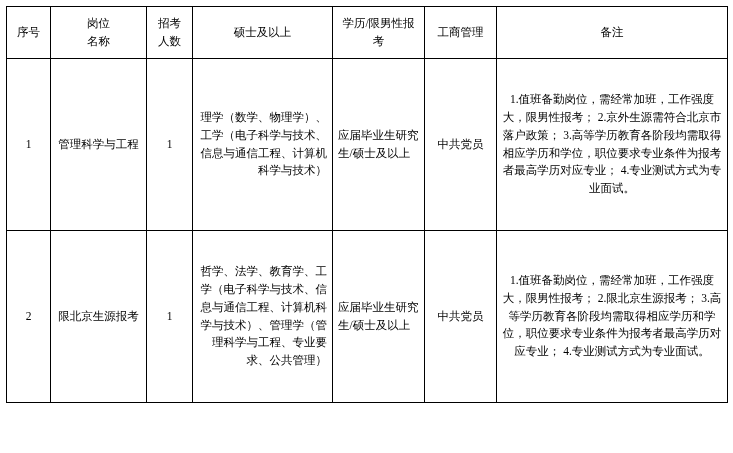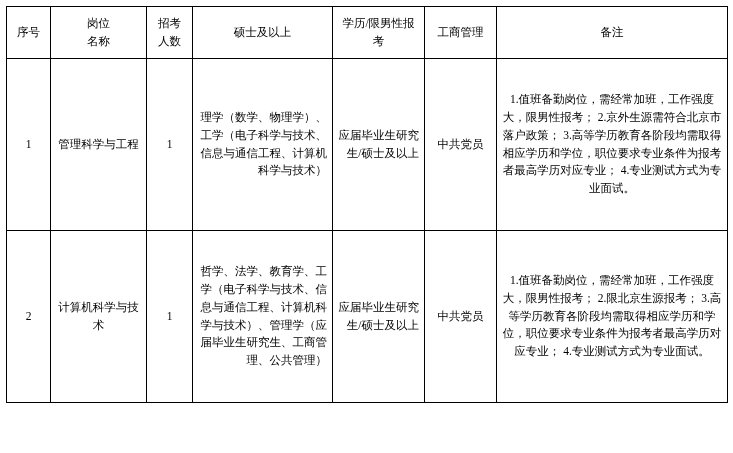--- a/index.html
+++ b/index.html
@@ -59,21 +59,21 @@
   }
   .major-text {
     text-align: right;
     line-height: 1.65;
   }
   .remark-text {
     text-align: center;
     line-height: 1.7;
   }
   .nowrap-center {
-    text-align: right;
+    text-align: left;
     line-height: 1.6;
   }
   .hdr-stack span {
     display: block;
   }
 </style>
 </head>
 <body>
 
 <div class="page">
@@ -112,23 +112,23 @@
         <td class="major-text">理学（数学、物理学）、工学（电子科学与技术、信息与通信工程、计算机科学与技术）</td>
         <td class="nowrap-center">应届毕业生研究生/硕士及以上</td>
         <td class="cell-center">中共党员</td>
         <td class="remark-text">1.值班备勤岗位，需经常加班，工作强度大，限男性报考；
 2.京外生源需符合北京市落户政策；
 3.高等学历教育各阶段均需取得相应学历和学位，职位要求专业条件为报考者最高学历对应专业；
 4.专业测试方式为专业面试。</td>
       </tr>
       <tr>
         <td class="cell-center">2</td>
-        <td class="cell-center">计算机科学与技术</td>
+        <td class="cell-center">限北京生源报考</td>
         <td class="cell-center">1</td>
-        <td class="major-text">哲学、法学、教育学、工学（电子科学与技术、信息与通信工程、计算机科学与技术）、管理学（应届毕业生研究生、工商管理、公共管理）</td>
+        <td class="major-text">哲学、法学、教育学、工学（电子科学与技术、信息与通信工程、计算机科学与技术）、管理学（管理科学与工程、专业要求、公共管理）</td>
         <td class="nowrap-center">应届毕业生研究生/硕士及以上</td>
         <td class="cell-center">中共党员</td>
         <td class="remark-text">1.值班备勤岗位，需经常加班，工作强度大，限男性报考；
 2.限北京生源报考；
 3.高等学历教育各阶段均需取得相应学历和学位，职位要求专业条件为报考者最高学历对应专业；
 4.专业测试方式为专业面试。</td>
       </tr>
     </tbody>
   </table>
 </div>

